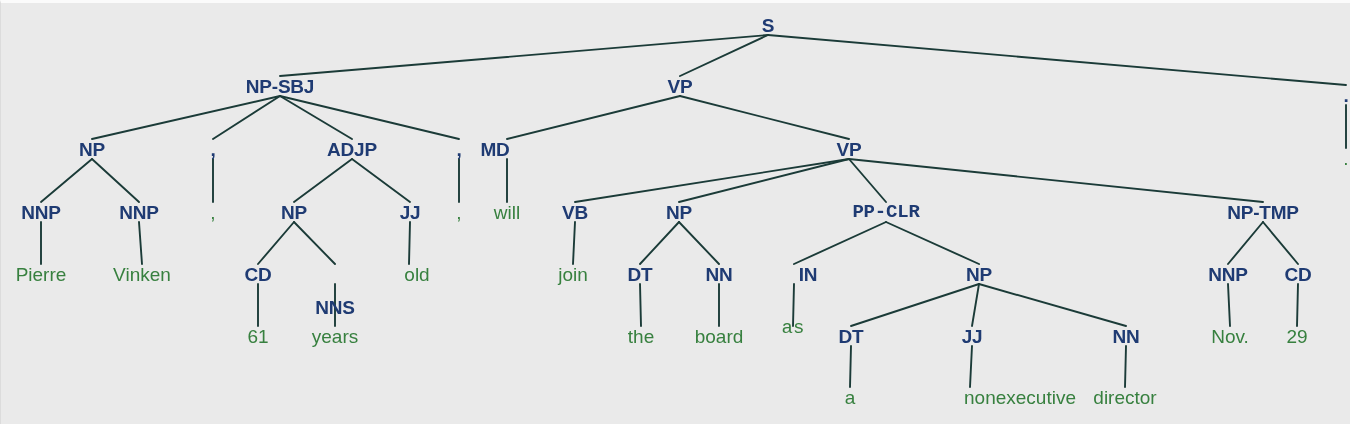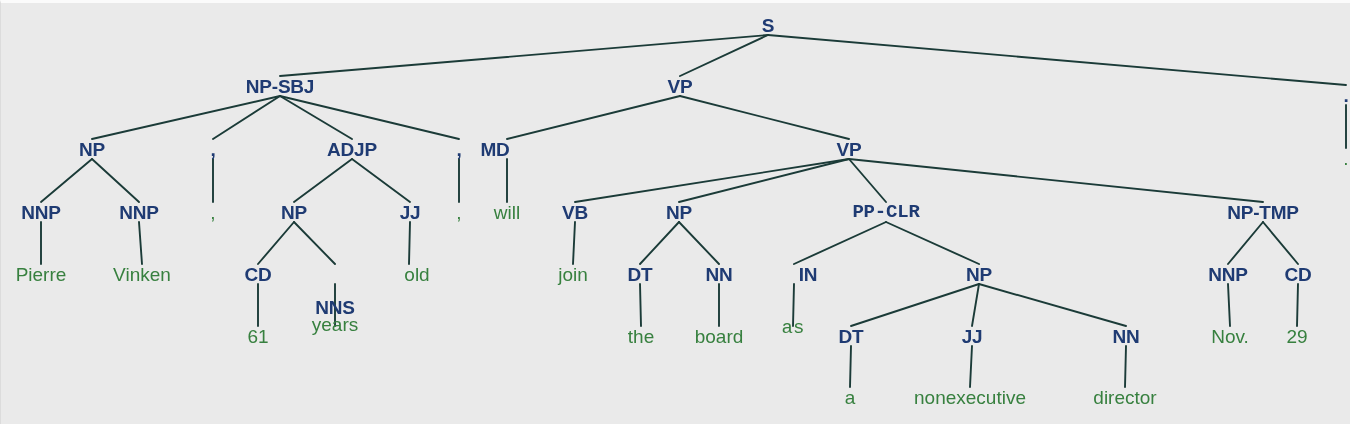--- a/index.html
+++ b/index.html
@@ -137,26 +137,26 @@
       <div class="node-label node-nonterminal" style="left: 334px; top: 271px; margin-top: 33px;">NNS</div>
       <div class="node-label node-leaf" style="left: 408px; top: 271px; margin-left: 8px;">old</div>
       <div class="node-label node-leaf" style="left: 572px; top: 271px;">join</div>
       <div class="node-label node-nonterminal" style="left: 639px; top: 271px;">DT</div>
       <div class="node-label node-nonterminal" style="left: 718px; top: 271px;">NN</div>
       <div class="node-label node-nonterminal" style="left: 793px; top: 271px; margin-left: 14px;">IN</div>
       <div class="node-label node-nonterminal" style="left: 978px; top: 271px;">NP</div>
       <div class="node-label node-nonterminal" style="left: 1227px; top: 271px;">NNP</div>
       <div class="node-label node-nonterminal" style="left: 1297px; top: 271px;">CD</div>
       <div class="node-label node-leaf" style="left: 257px; top: 333px;">61</div>
-      <div class="node-label node-leaf" style="left: 334px; top: 321px;">years</div>
+      <div class="node-label node-leaf" style="left: 334px; top: 333px;">years</div>
       <div class="node-label node-leaf" style="left: 640px; top: 333px;">the</div>
       <div class="node-label node-leaf" style="left: 718px; top: 333px;">board</div>
       <div class="node-label node-leaf" style="left: 792px; top: 325px; font-family: Liberation Mono, monospace;">as</div>
       <div class="node-label node-nonterminal" style="left: 850px; top: 333px;">DT</div>
       <div class="node-label node-nonterminal" style="left: 971px; top: 333px;">JJ</div>
       <div class="node-label node-nonterminal" style="left: 1125px; top: 333px;">NN</div>
       <div class="node-label node-leaf" style="left: 1229px; top: 333px;">Nov.</div>
       <div class="node-label node-leaf" style="left: 1296px; top: 333px;">29</div>
       <div class="node-label node-leaf" style="left: 849px; top: 394px;">a</div>
-      <div class="node-label node-leaf" style="left: 969px; top: 394px;">nonexecutive</div>
+      <div class="node-label node-leaf" style="left: 1019px; top: 394px;">nonexecutive</div>
       <div class="node-label node-leaf" style="left: 1124px; top: 394px;">director</div>
     </div>
 </div>
 
 </body></html>

